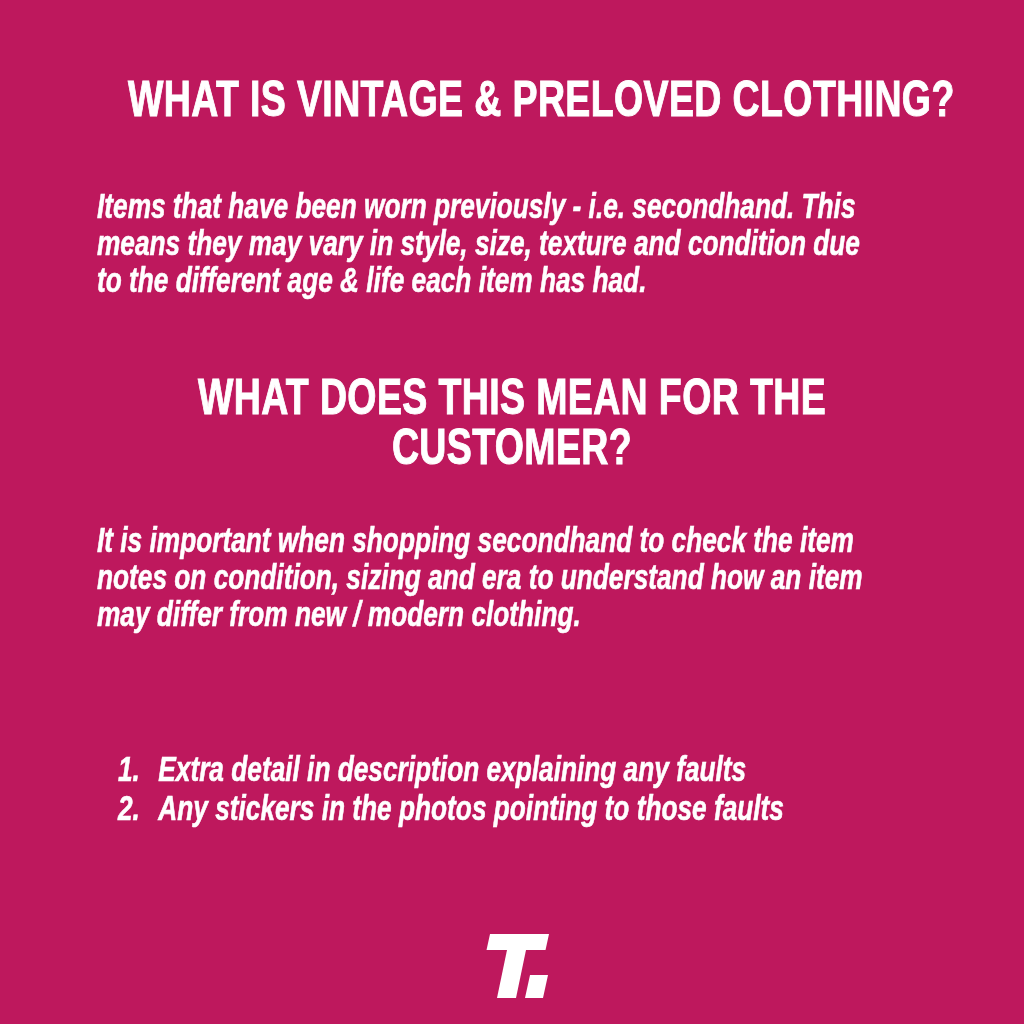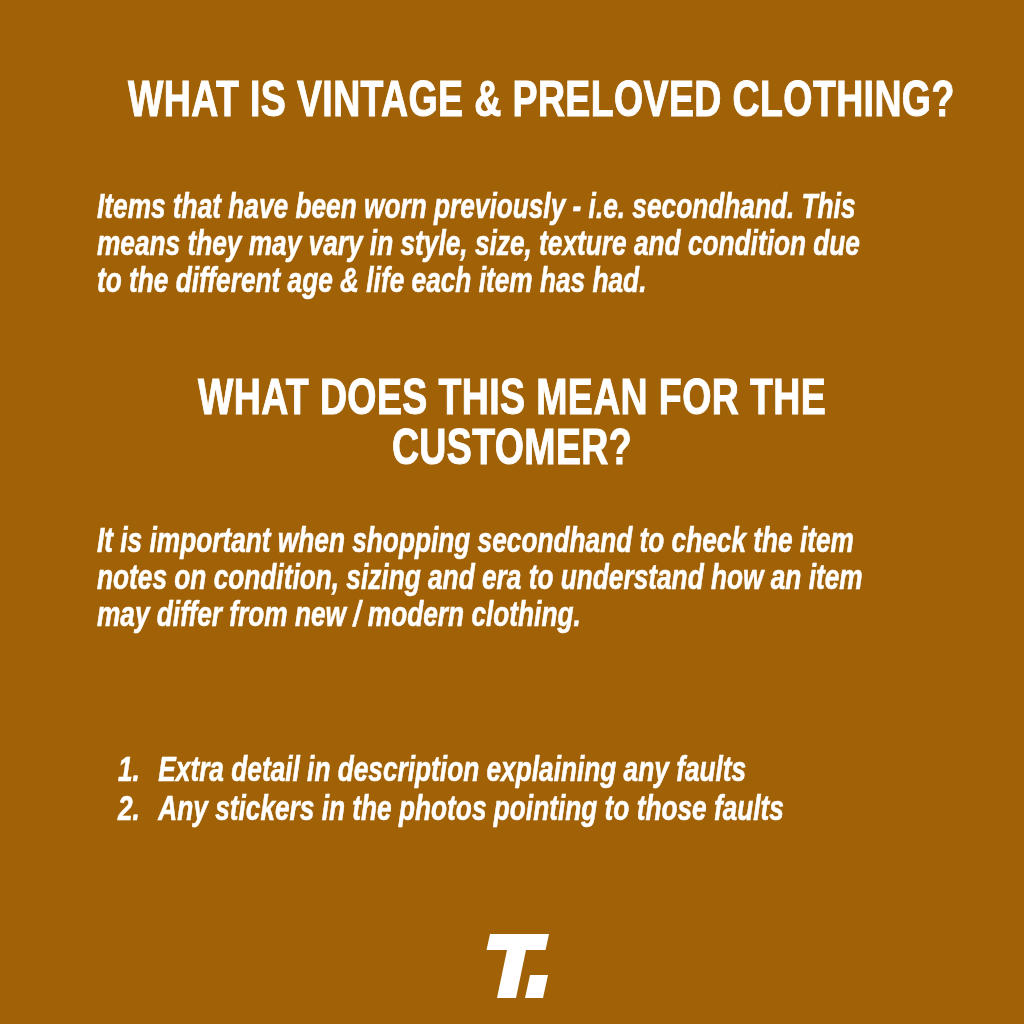--- a/index.html
+++ b/index.html
@@ -6,21 +6,21 @@
   html, body { width: 1024px; height: 1024px; overflow: hidden; }
   body {
     background: #050505;
     color: #ffffff;
     font-family: "Liberation Sans", sans-serif;
     position: relative;
   }
   .canvas {
     position: absolute;
     inset: 0;
-    background: #a16207;
+    background: #be185d;
   }
 
   
   .heading {
     position: absolute;
     left: 0;
     right: 0;
     text-align: center;
     font-weight: 700;
     font-size: 50px;

